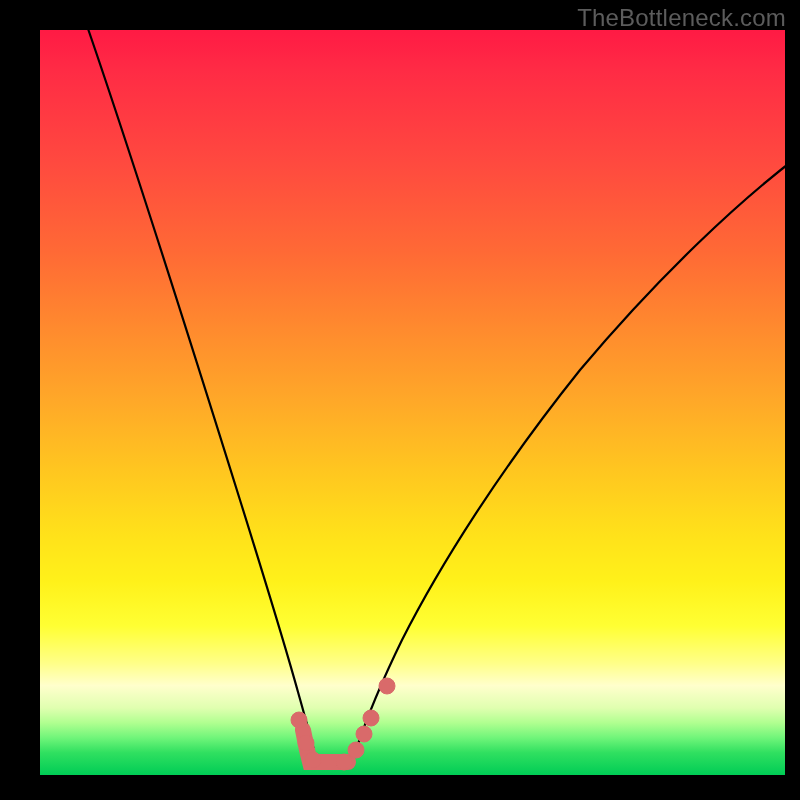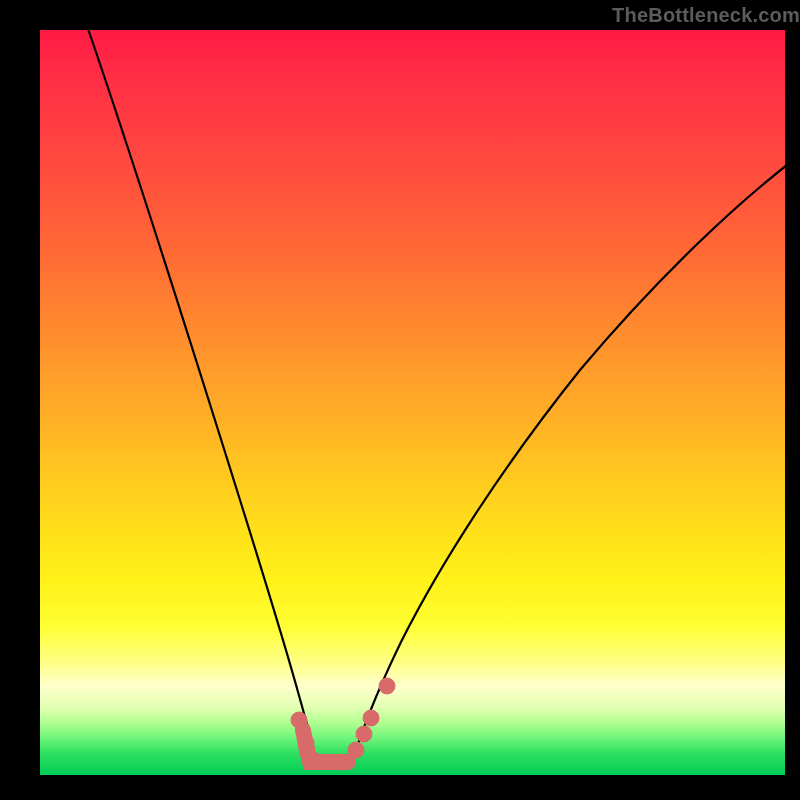--- a/index.html
+++ b/index.html
@@ -42,24 +42,24 @@
       #e0ffb0 91%,
       #b0ff90 93%,
       #70f57a 95%,
       #30e060 97%,
       #00cc55 100%
     );
   }
   .attribution {
     position: absolute;
     top: 4px;
-    right: 0;
+    right: 14px;
     color: #5c5c5c;
-    font-size: 20px;
-    font-weight: 700;
+    font-size: 24px;
+    font-weight: 400;
     letter-spacing: 0.2px;
     user-select: none;
   }
   svg.curves {
     position: absolute;
     left: 0;
     top: 0;
     width: 745px;
     height: 745px;
     overflow: visible;

